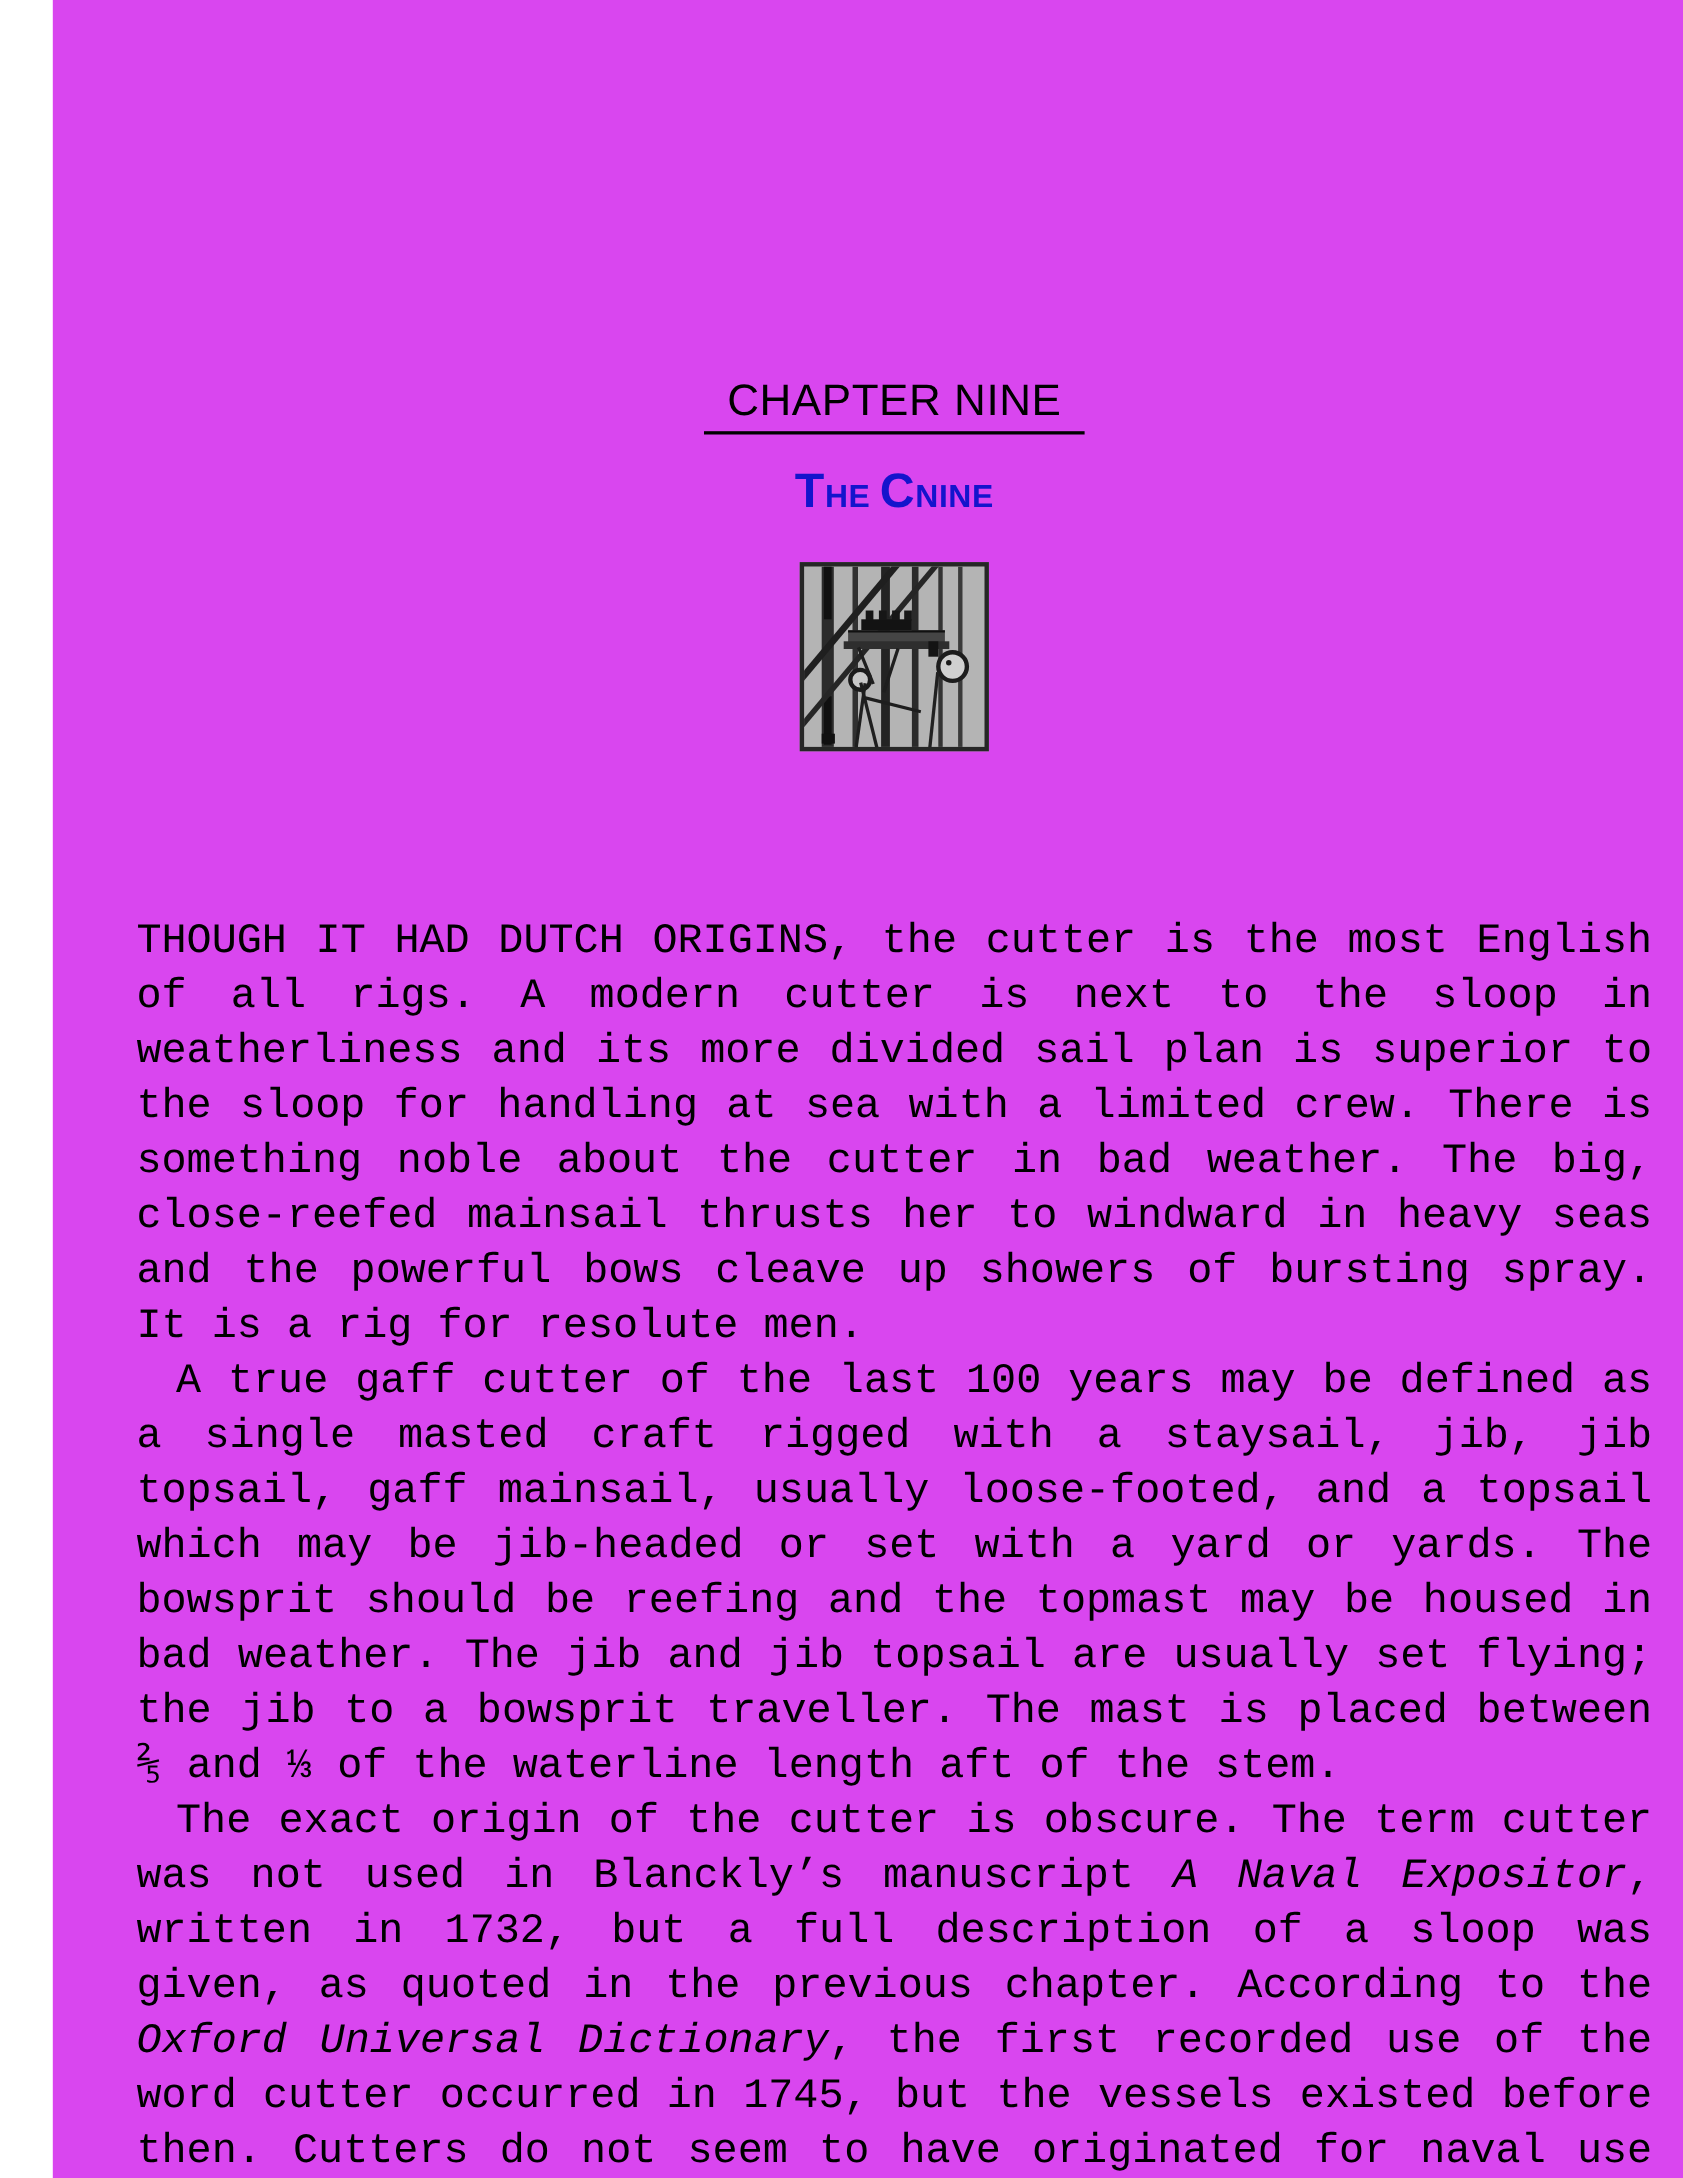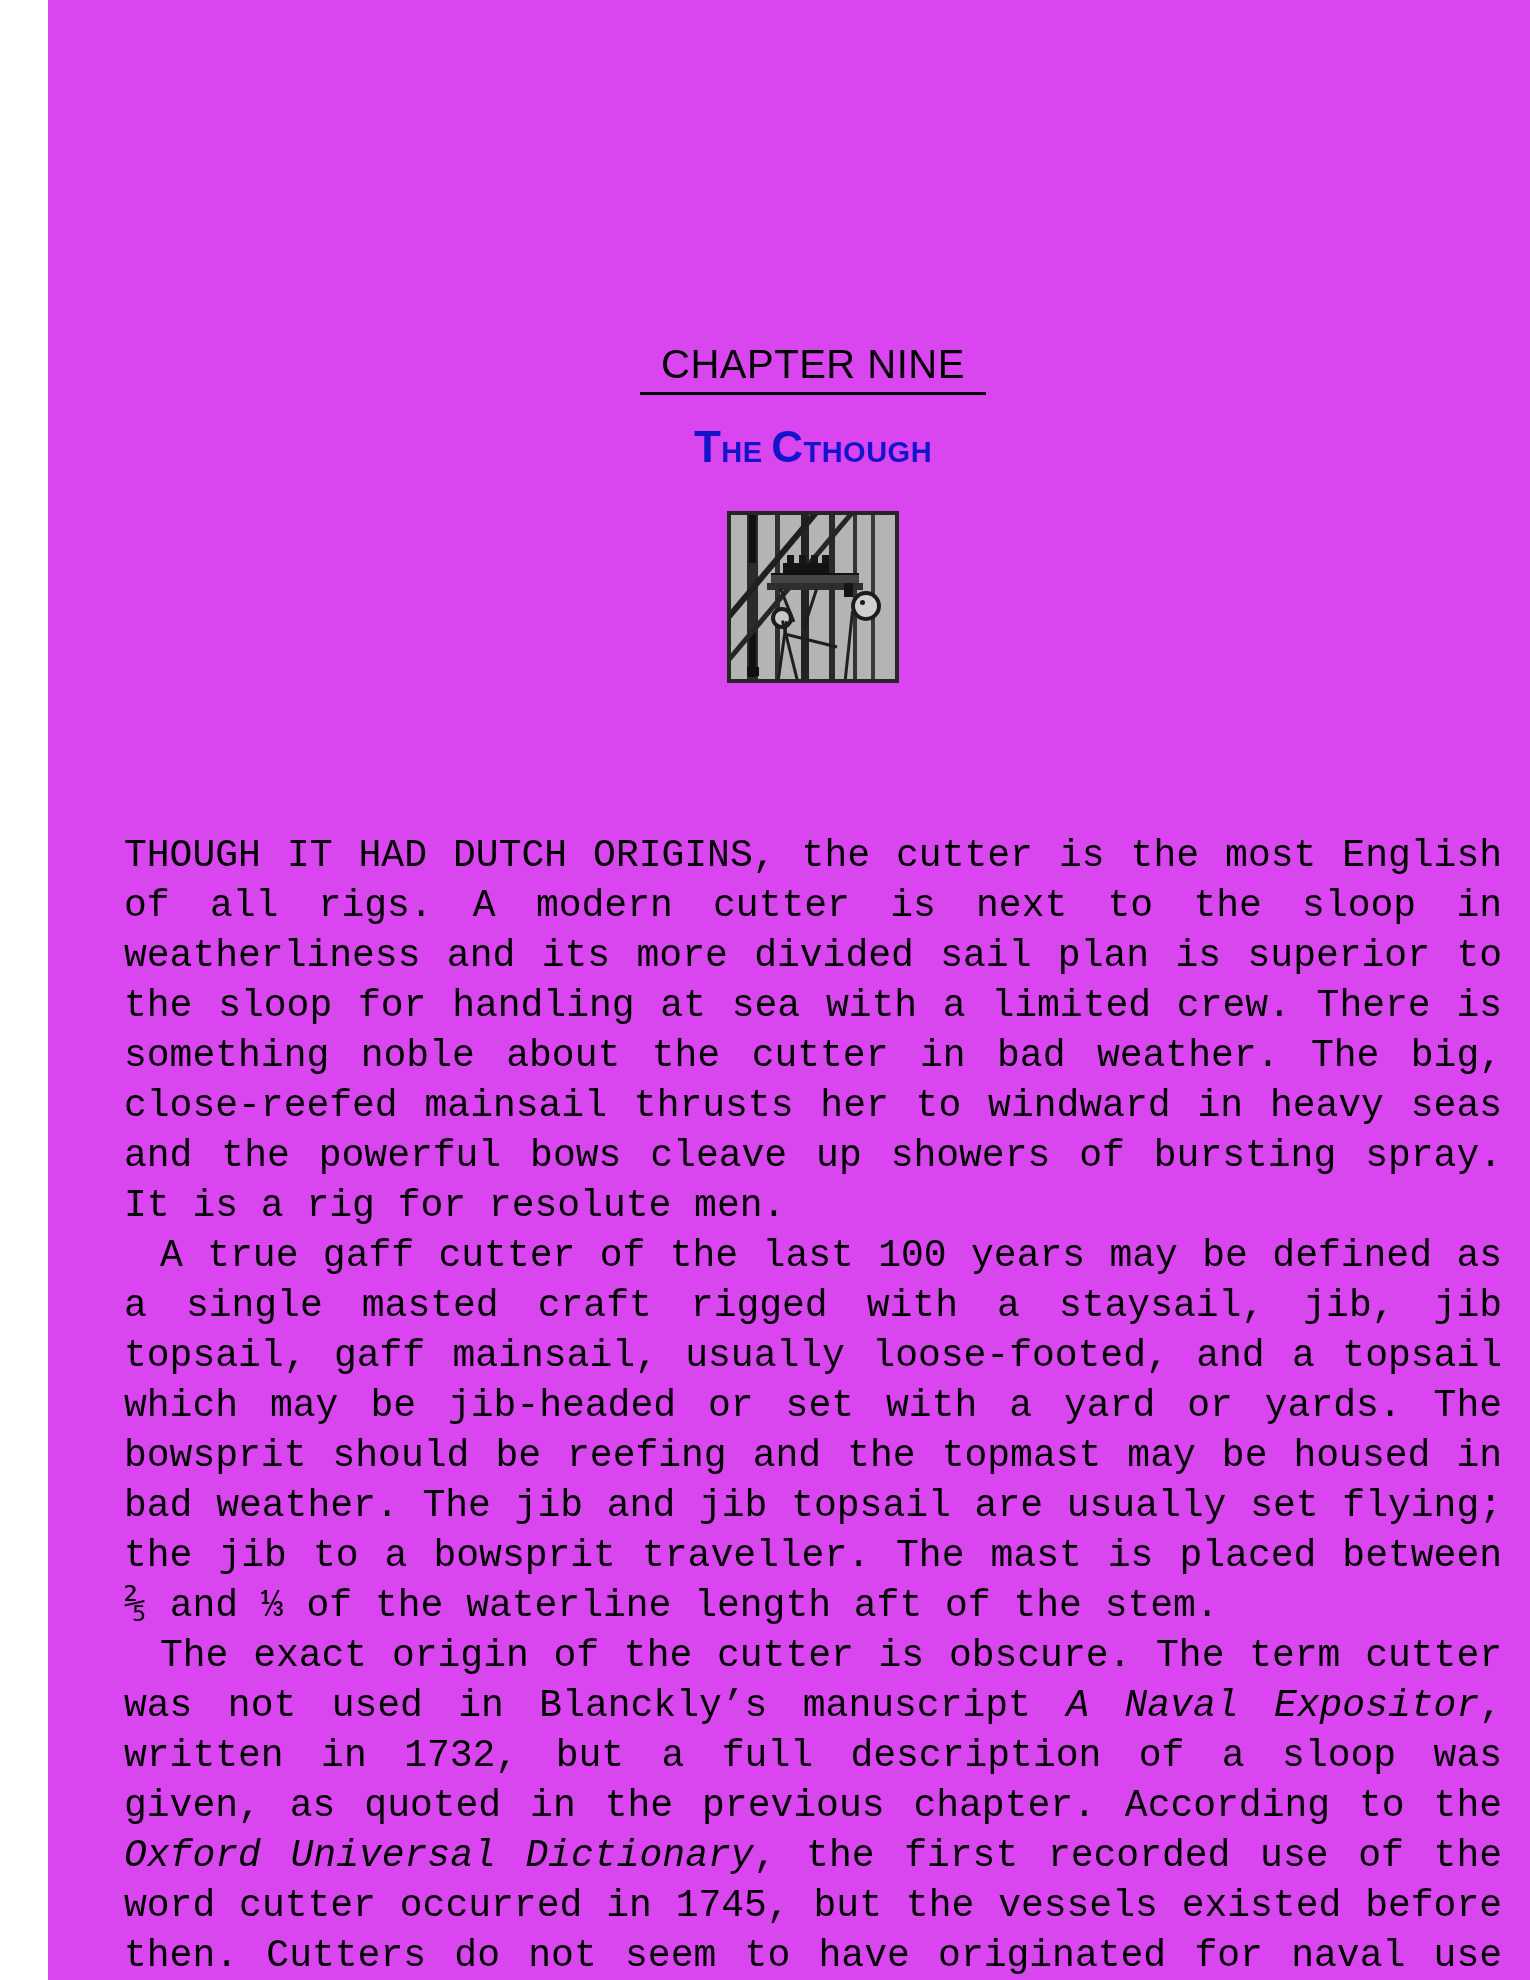--- a/index.html
+++ b/index.html
@@ -141,21 +141,21 @@
 </style>
 </head>
 <body>
 
 <div class="page">
 
   <div class="heading-block">
     <div class="chapter-label"> CHAPTER NINE </div>
 
     <div class="chapter-title">
-      <span class="big">T</span><span class="small">HE </span><span class="big">C</span><span class="small">THOUGH</span>
+      <span class="big">T</span><span class="small">HE </span><span class="big">C</span><span class="small">NINE</span>
     </div>
   </div>
 
   <div class="figure-wrap">
     <div class="figure">
       <div class="fig-el mast-main"></div>
       <div class="fig-el mast-main-dark"></div>
       <div class="fig-el mast-main-dark2"></div>
       <div class="fig-el mast-foot"></div>
 

